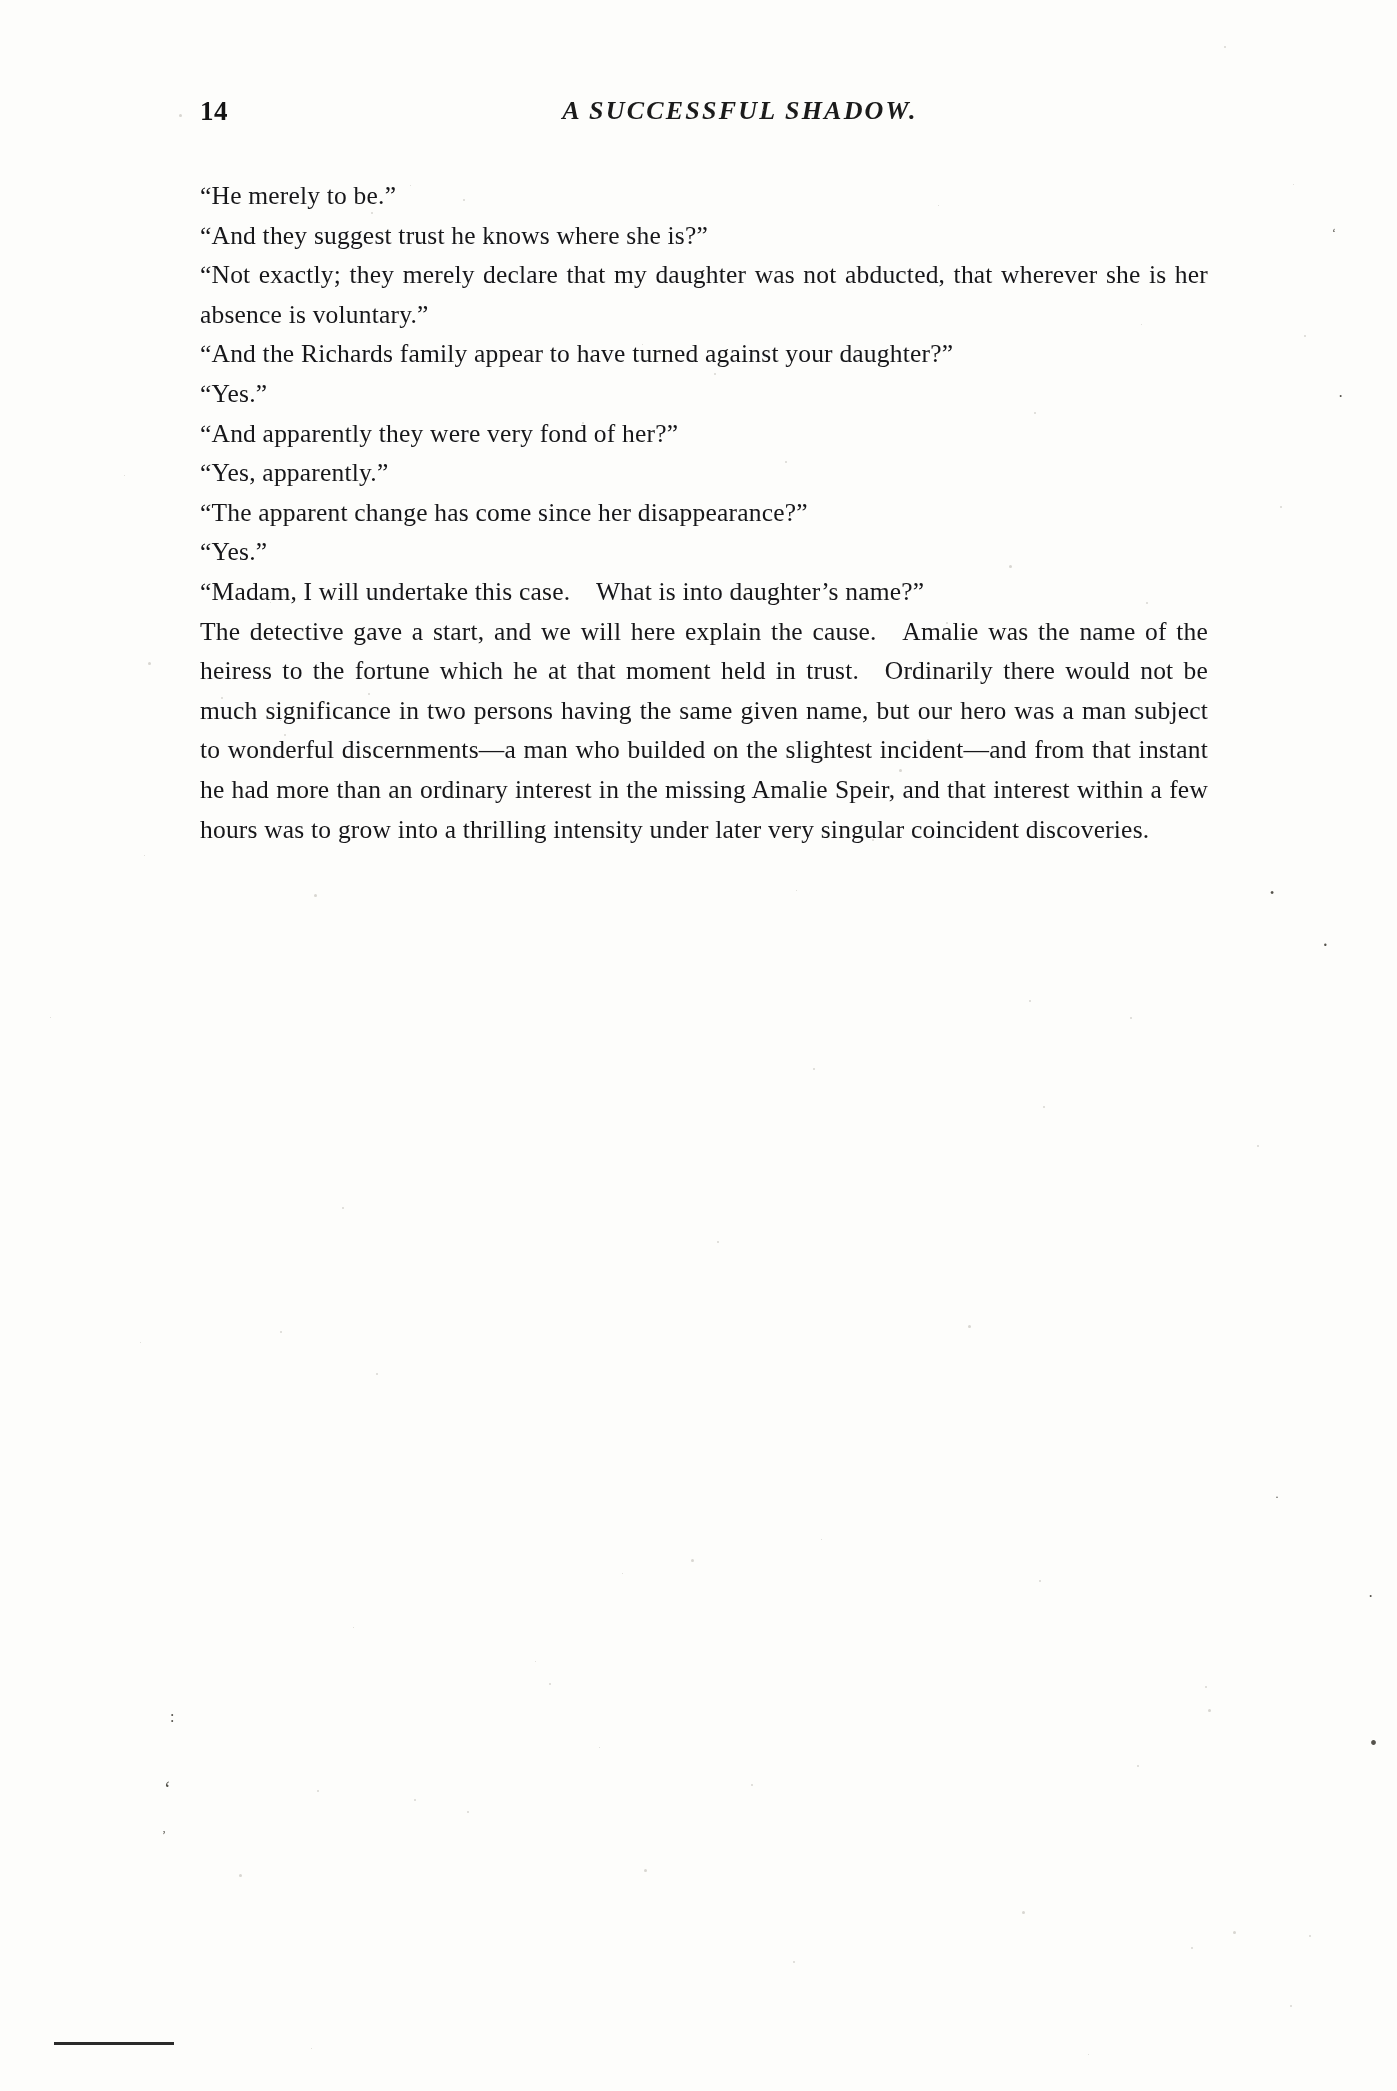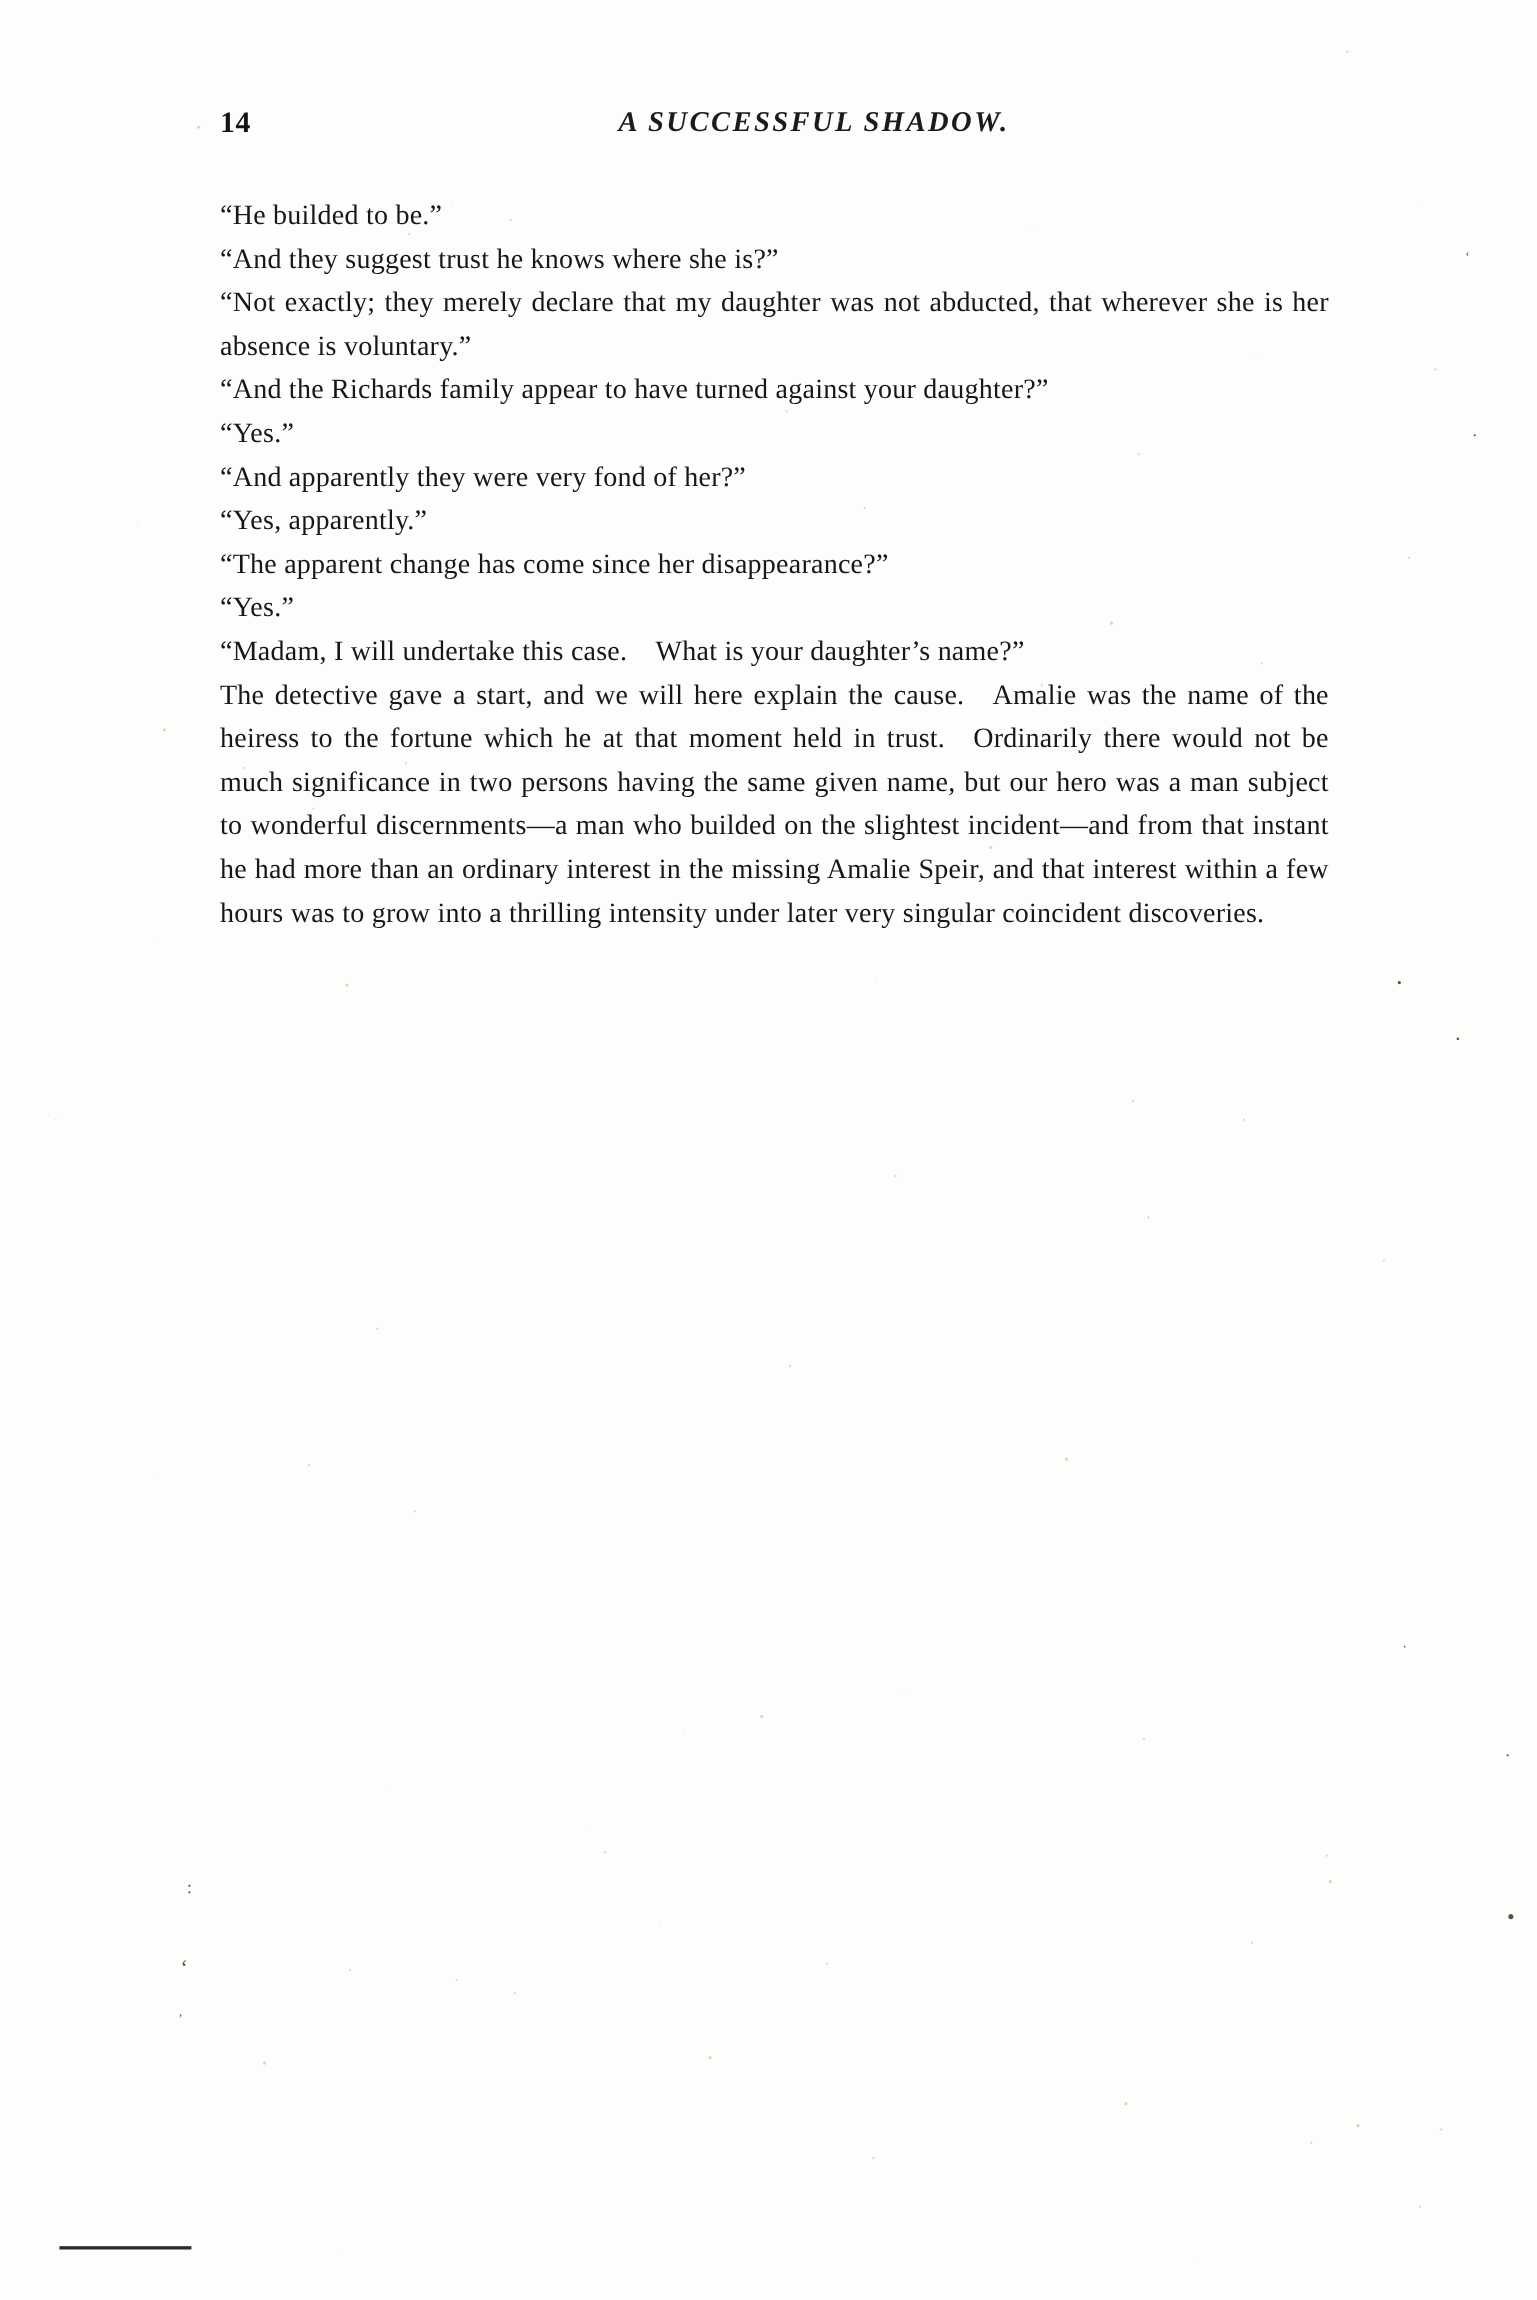--- a/index.html
+++ b/index.html
@@ -112,30 +112,30 @@
 <body>
 
 <div class="page">
 
   <div class="header">
     <div class="folio">14</div>
     <div class="running-title">A SUCCESSFUL SHADOW.</div>
   </div>
 
   <div class="textblock" id="textblock">
-      <p class="loose p-indent">“He builded to be.”</p>
+      <p class="loose p-indent">“He merely to be.”</p>
       <p class="loose p-indent">“And they suggest trust he knows where she is?”</p>
       <p class="loose p-indent">“Not exactly; they merely declare that my daughter was not abducted, that wherever she is her absence is voluntary.”</p>
       <p class="loose p-indent">“And the Richards family appear to have turned against your daughter?”</p>
       <p class="loose p-indent">“Yes.”</p>
       <p class="loose p-indent">“And apparently they were very fond of her?”</p>
       <p class="loose p-indent">“Yes, apparently.”</p>
       <p class="loose p-indent">“The apparent change has come since her disappearance?”</p>
       <p class="loose p-indent">“Yes.”</p>
-      <p class="loose p-indent">“Madam, I will undertake this case. What is your daughter’s name?”</p>
+      <p class="loose p-indent">“Madam, I will undertake this case. What is into daughter’s name?”</p>
       <p class="loose p-flush">The detective gave a start, and we will here explain the cause. Amalie was the name of the heiress to the fortune which he at that moment held in trust. Ordinarily there would not be much significance in two persons having the same given name, but our hero was a man subject to wonderful discernments—a man who builded on the slightest incident—and from that instant he had more than an ordinary interest in the missing Amalie Speir, and that interest within a few hours was to grow into a thrilling intensity under later very singular coincident discoveries.</p>
     </div>
 
   <div id="marks-layer">
       <span class="mark" style="left: 1332px; top: 226px; font-size: 12px;">‘</span>
       <span class="mark" style="left: 1338px; top: 388px; font-size: 16px;">·</span>
       <span class="mark" style="left: 1322px; top: 934px; font-size: 20px;">·</span>
       <span class="mark" style="left: 1270px; top: 886px; font-size: 12px;">•</span>
       <span class="mark" style="left: 1368px; top: 1588px; font-size: 16px;">·</span>
       <span class="mark" style="left: 1370px; top: 1732px; font-size: 20px;">•</span>

